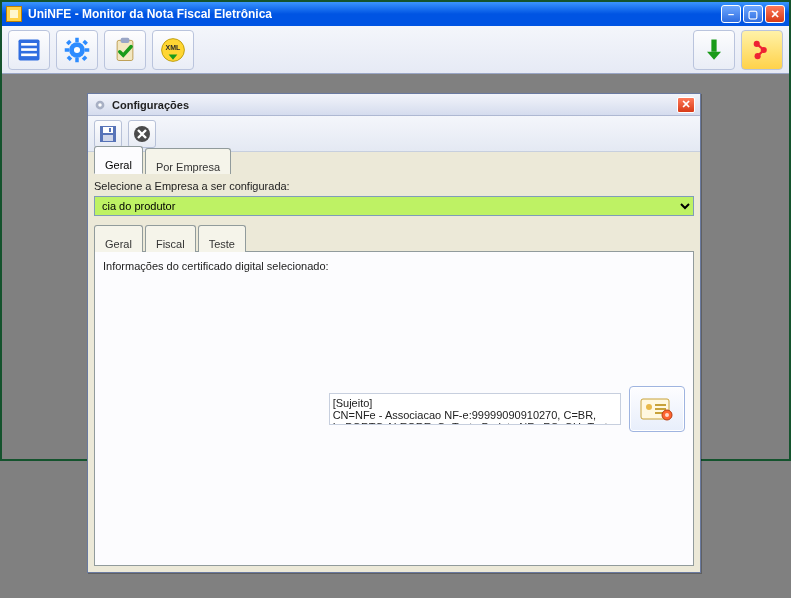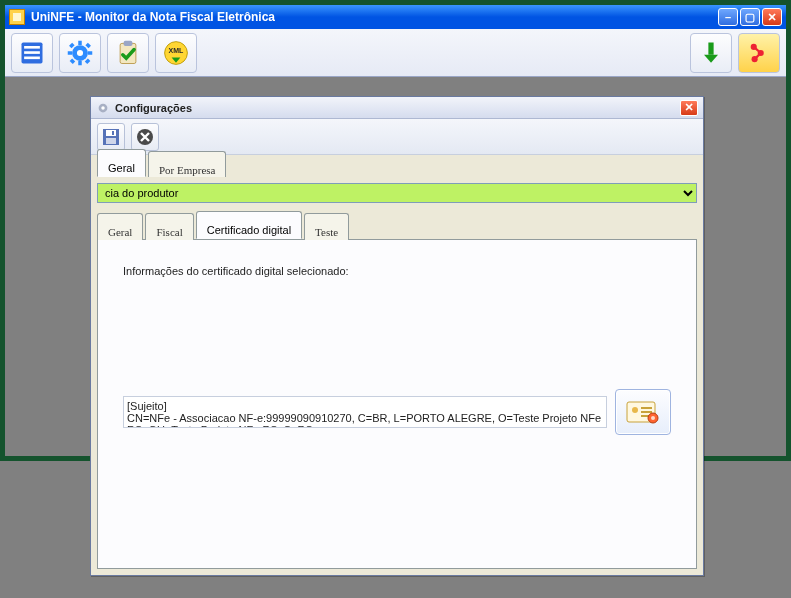--- a/index.html
+++ b/index.html
@@ -8,21 +8,21 @@
     font-size: 11px;
     background: #808080;
     width: 791px;
     height: 598px;
     overflow: hidden;
   }
   
   .window {
     width: 791px; height: 461px;
     background: #ece9d8;
-    border: 5px solid #14532d;
+    border: 2px solid #14532d;
     display: flex; flex-direction: column;
   }
   .titlebar {
     height: 24px;
     background: linear-gradient(to bottom, #3a95ff 0%, #0054e3 50%, #0054e3 100%);
     display: flex; align-items: center;
     padding: 0 4px;
     color: #fff; font-weight: bold;
   }
   .titlebar .app-icon {
@@ -124,21 +124,21 @@
     background: #f5f4ea;
     margin-right: 2px;
     border-radius: 3px 3px 0 0;
     position: relative;
   }
   .tab.active {
     background: #fcfcfe;
     border-bottom: 1px solid #fcfcfe;
     z-index: 2;
   }
-  .tab.inactive { color:#333; top:1px;font-family:Liberation Serif, serif;}
+  .tab.inactive { color:#333; top:1px;}
 
   .tabpanel {
     border: 1px solid #919b9c;
     background: #fcfcfe;
     margin: 0 6px 6px 6px;
     flex: 1;
     padding: 8px;
     position:relative;
     display:flex; flex-direction:column;
   }
@@ -159,22 +159,22 @@
   .inner-tabs {
     margin-top: 8px;
     display:flex; align-items:flex-end;
   }
   .inner-tabs .tab { font-size:11px; }
 
   .inner-panel {
     border: 1px solid #919b9c;
     background:#fcfcfe;
     flex:1;
-    padding:25px;
-    display:flex; flex-direction:column;
+    padding:8px;
+    display:flex; flex-direction:row;
   }
 
   .cert-area {
     display:flex; gap:8px; flex:1;align-items:center;
   }
   textarea.certinfo {
     flex:1; resize:none;
     border: 1px solid #c7cfde;
     background:#fff;
     font-family: Tahoma, Arial, sans-serif;
@@ -291,28 +291,28 @@
         </div>
       </div>
 
       <div class="tabstrip">
         <div class="tab active"><span>Geral</span></div>
         <div class="tab inactive"><span>Por Empresa</span></div>
       </div>
 
       <div class="tabpanel tabpanel-outer">
 
+        <div class="label">Selecione a Empresa a ser configurada:</div>
         <select class="company">
           <option>cia do produtor</option>
         </select>
 
         <div class="inner-tabs">
           <div class="tab inactive"><span>Geral</span></div>
           <div class="tab inactive"><span>Fiscal</span></div>
-          <div class="tab active"><span>Certificado digital</span></div>
           <div class="tab inactive"><span>Teste</span></div>
         </div>
 
         <div class="inner-panel">
           <div class="label">Informações do certificado digital selecionado:</div>
           <div class="cert-area">
             <textarea class="certinfo" readonly="" style="">[Sujeito]
 CN=NFe - Associacao NF-e:99999090910270, C=BR, L=PORTO ALEGRE, O=Teste Projeto NFe RS, OU=Teste Projeto NFe RS, S=RS
 
 [Validade]

